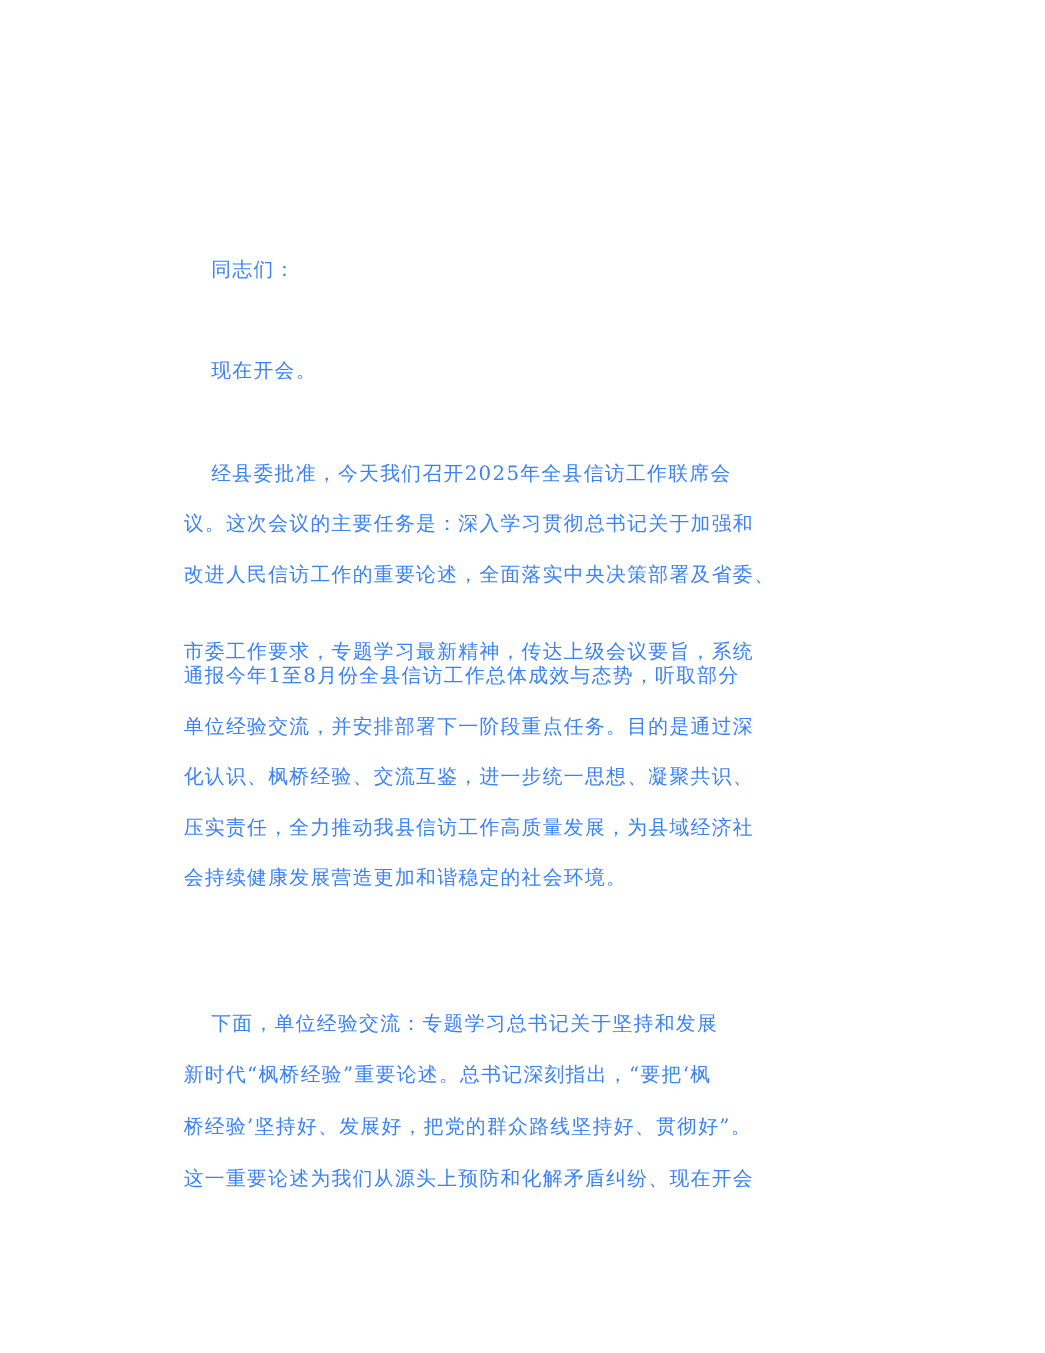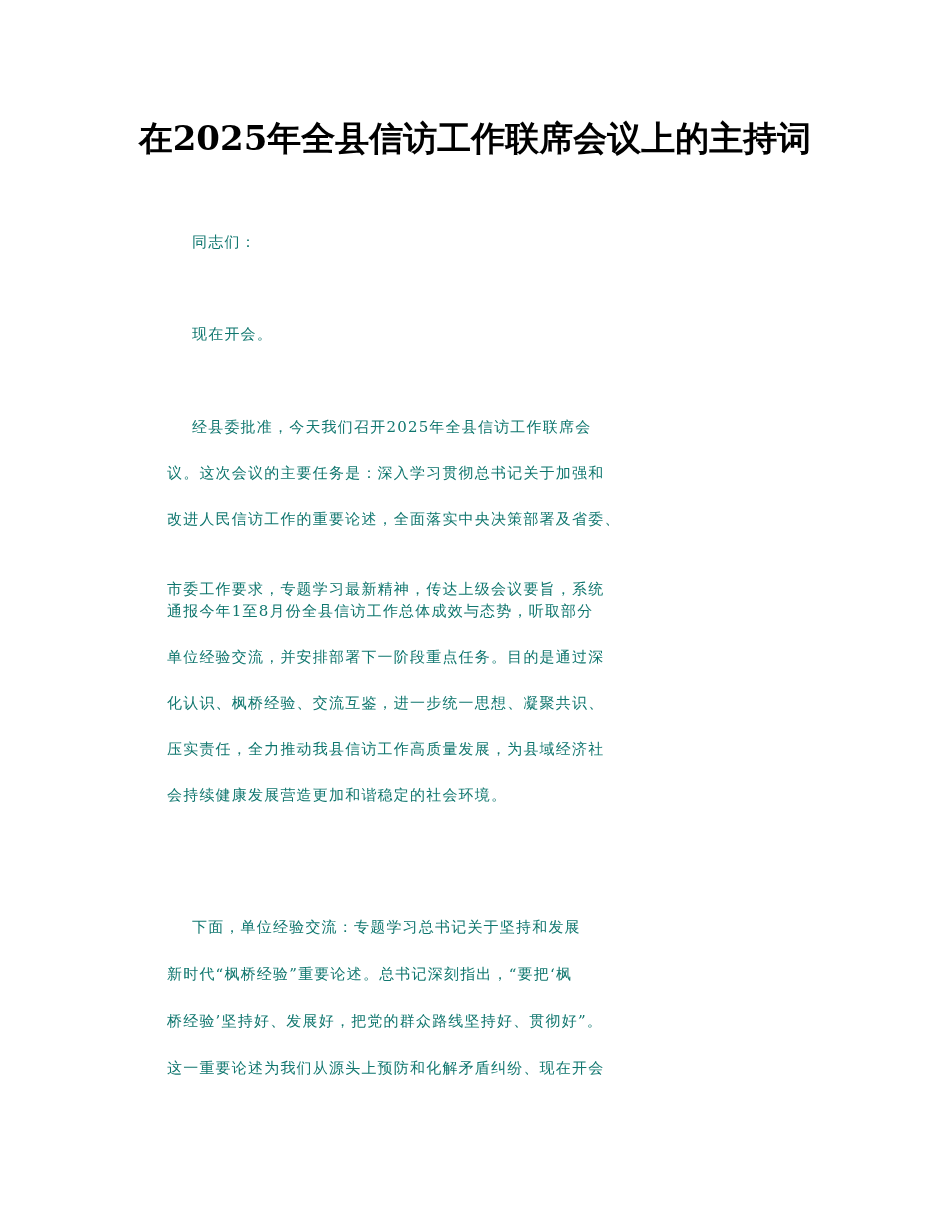--- a/index.html
+++ b/index.html
@@ -1,27 +1,26 @@
 <!DOCTYPE html>
 <html><head>
 <meta charset="utf-8">
 <style>
   html, body { margin: 0; padding: 0; background: #ffffff; }
   body { width: 950px; height: 1230px; overflow: hidden; position: relative; font-family: "DejaVu Serif", "Liberation Serif", serif; color: #111; }
   .page { position: absolute; left: 0; top: 0; width: 950px; height: 1230px; background: #fff; }
   .title { position: absolute; left: 0; top: 116px; width: 950px; text-align: center; font-size: 34px; font-weight: bold; letter-spacing: 0px; color: #000; font-family: "DejaVu Serif", "Liberation Serif", serif; }
-  .line { position: absolute; font-size: 15px; white-space: nowrap; color: #0f766e; letter-spacing: 1.2px; }
+  .line { position: absolute; font-size: 18px; white-space: nowrap; color: #3b82f6; letter-spacing: 1.2px; }
   .ind { left: 192px; }
   .full { left: 142px; margin-left: 25px; }
 </style>
 </head>
 <body>
 
 <div class="page">
-  <div class="title">在2025年全县信访工作联席会议上的主持词</div>
 
   <div class="line ind" style="top:233px">同志们：</div>
   <div class="line ind" style="top:325px">现在开会。</div>
 
   <div>
     <div class="line ind" style="top:418px">经县委批准，今天我们召开2025年全县信访工作联席会</div>
     <div class="line full" style="top:464px">议。这次会议的主要任务是：深入学习贯彻总书记关于加强和</div>
     <div class="line full" style="top:510px">改进人民信访工作的重要论述，全面落实中央决策部署及省委、</div>
     <div class="line full" style="top:580px">市委工作要求，专题学习最新精神，传达上级会议要旨，系统</div>
     <div class="line full" style="top:602px">通报今年1至8月份全县信访工作总体成效与态势，听取部分</div>

